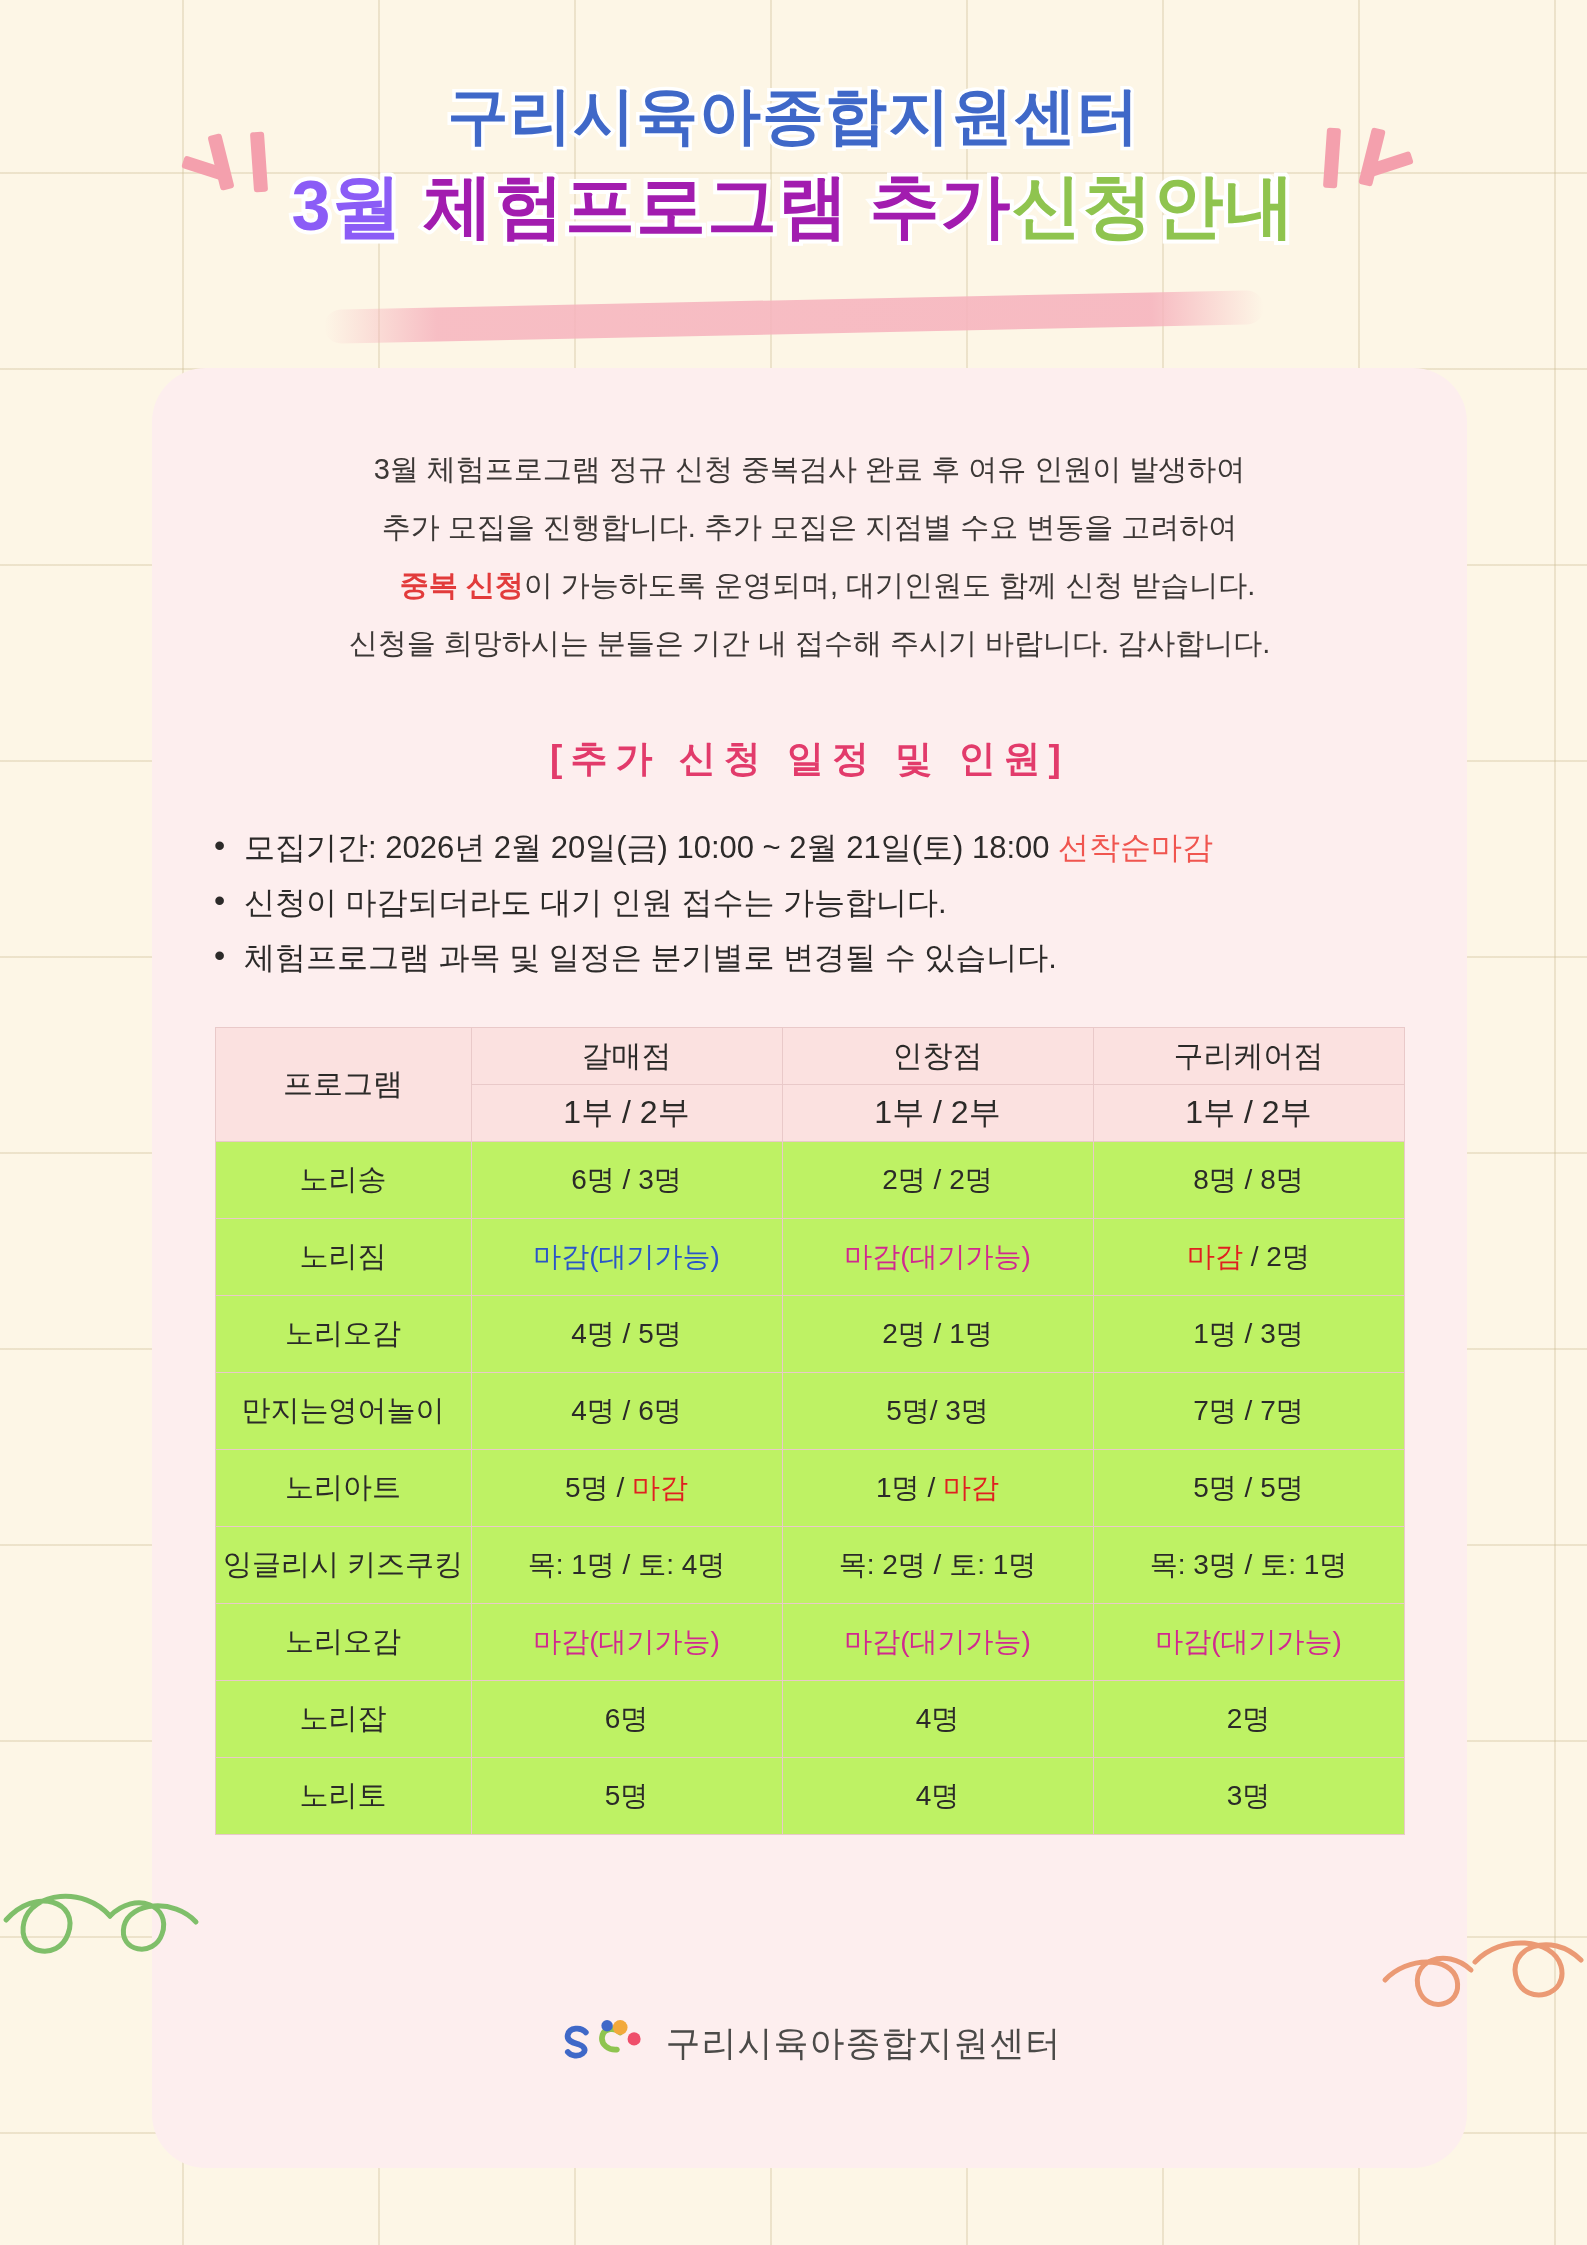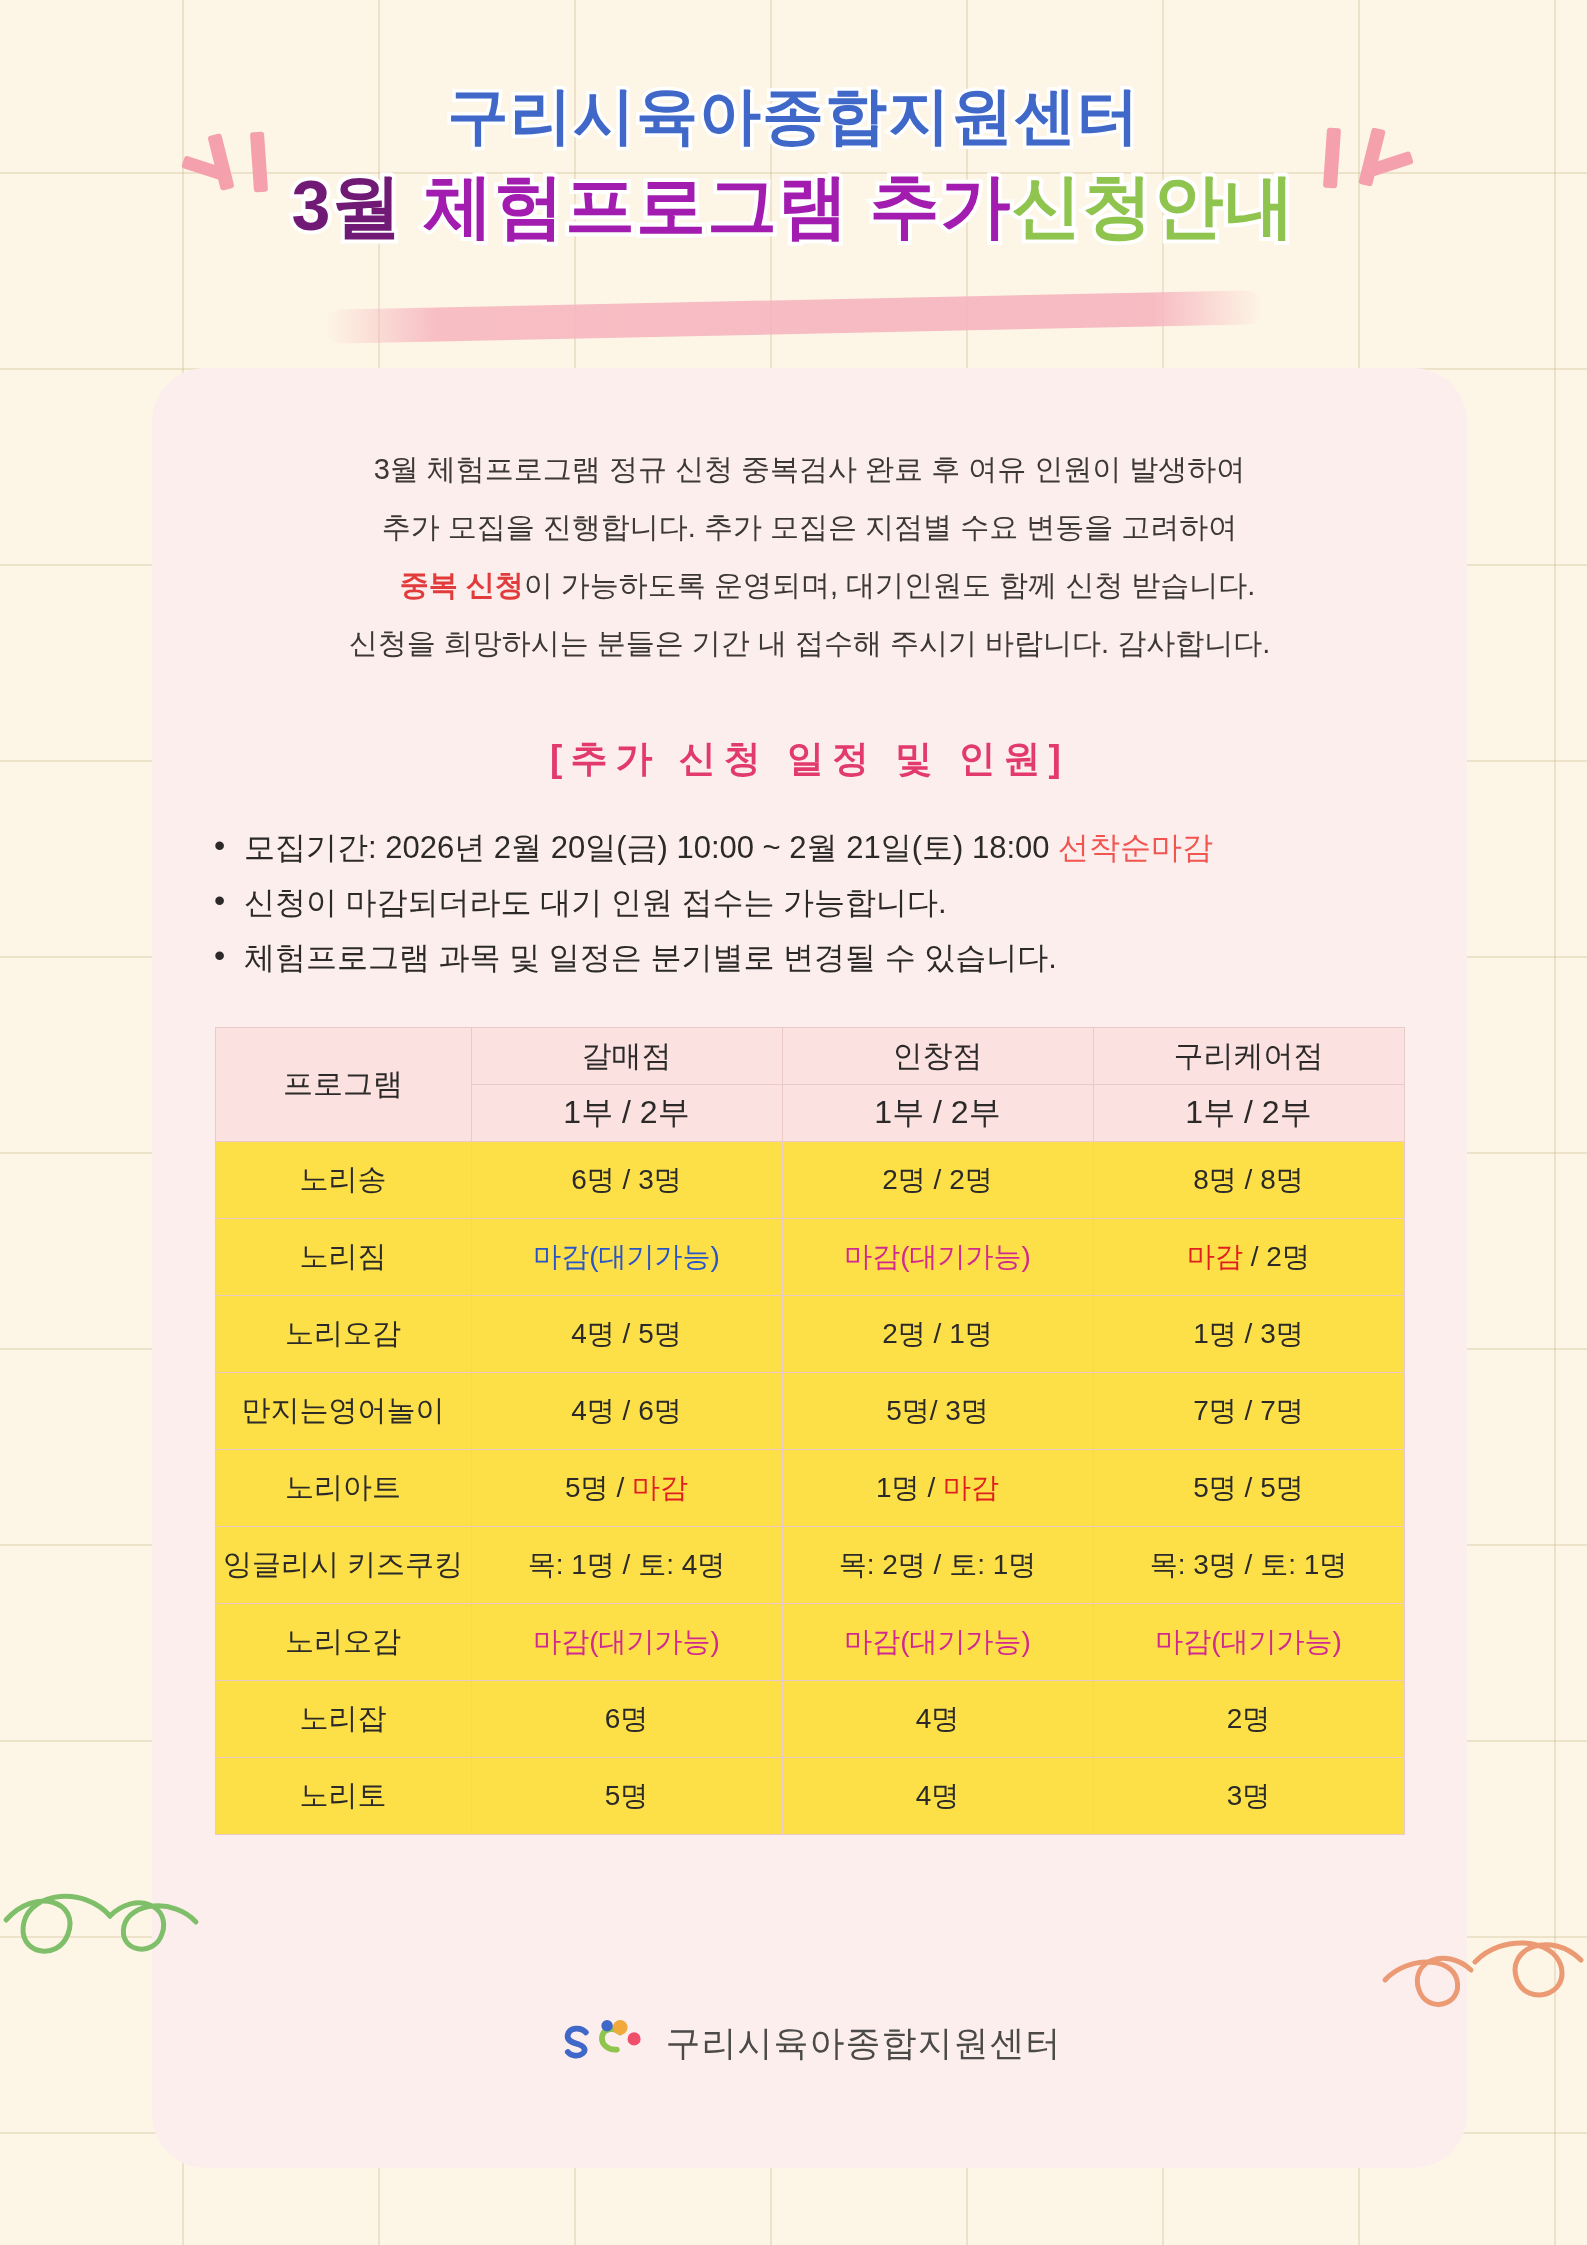--- a/index.html
+++ b/index.html
@@ -47,21 +47,21 @@
   .title-line2 {
     margin-top: 2px;
     font-size: 70px;
     font-weight: bold;
     letter-spacing: 1px;
     position: relative;
     z-index: 3;
     display: block;
   }
   .t-month {
-    color: #701a75;
+    color: #8b5cf6;
     -webkit-text-stroke: 8px #ffffff;
     paint-order: stroke fill;
   }
   .t-blue {
     color: #a21caf;
     -webkit-text-stroke: 8px #ffffff;
     paint-order: stroke fill;
   }
   .t-green {
     color: #8fc44f;
@@ -147,21 +147,21 @@
   }
 
   
   .table-wrap {
     margin: 42px auto 0;
     width: 1190px;
   }
   table {
     width: 100%;
     border-collapse: collapse;
-    background: #fde047;
+    background: #bef264;
     font-size: 28px;
     color: #2b2a28;
   }
   th, td {
     border: 1px solid #e9c9c9;
     text-align: center;
     padding: 0;
     height: 76px;
     font-weight: normal;
   }

